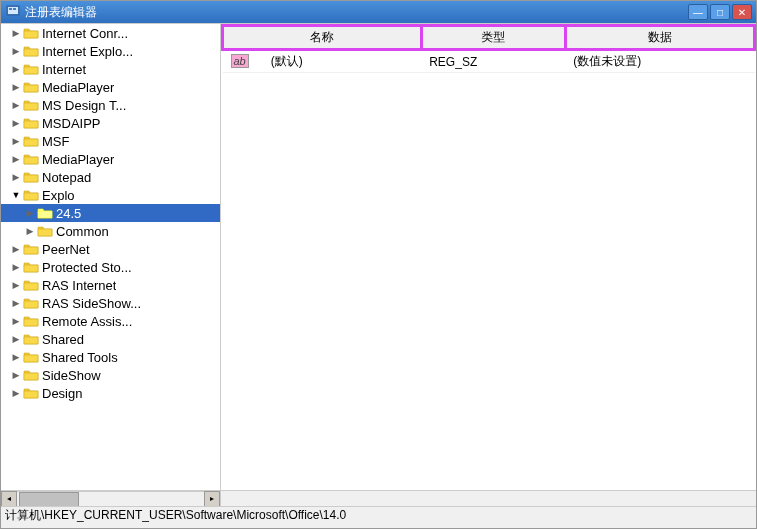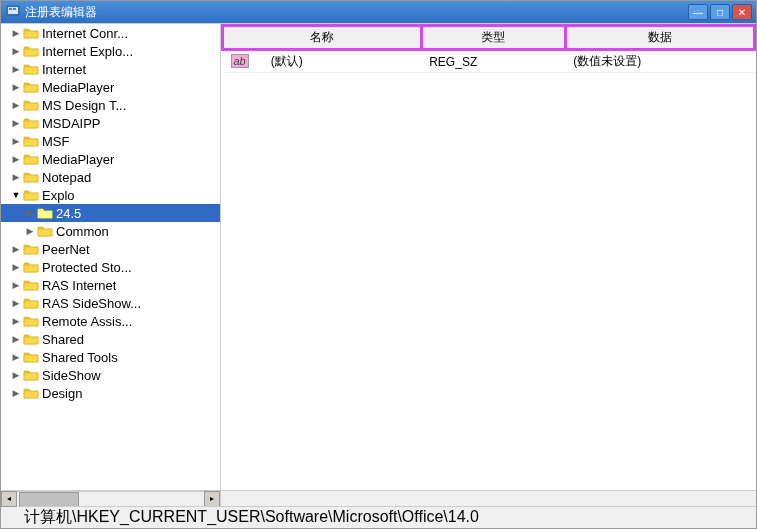--- a/index.html
+++ b/index.html
@@ -172,23 +172,22 @@
       font-style: italic;
       color: #444;
     }
     .status-bar {
       height: 22px;
       background: #f0f0f0;
       border-top: 1px solid #ccc;
       display: flex;
       align-items: flex-start;
       padding: 0 4px;
-      font-size: 16px;
+      font-size: 12px;
       color: #000;
-      margin-left: 19px;
     }
     .tree-h-scroll {
       display: flex;
       align-items: center;
       height: 16px;
       background: #f0f0f0;
       border-top: 1px solid #ccc;
       border-right: 1px solid #ccc;
       width: 220px;
     }

